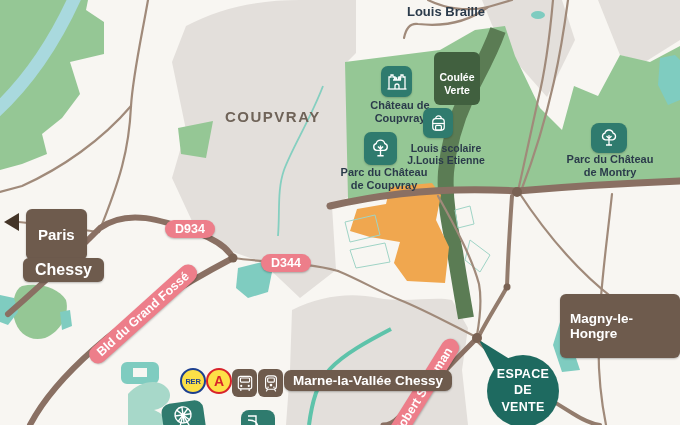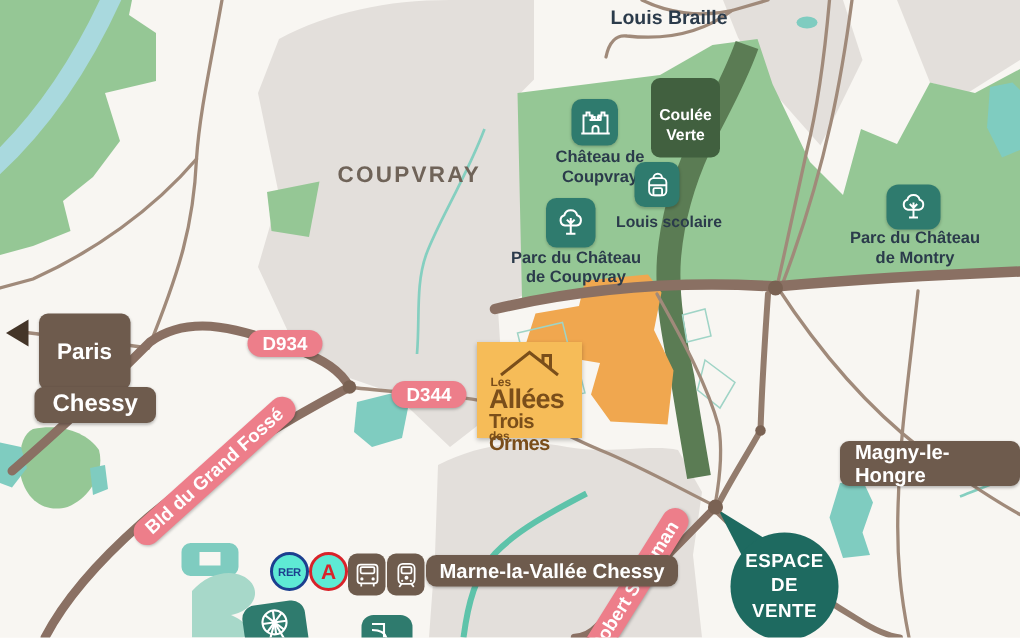--- a/index.html
+++ b/index.html
@@ -10,21 +10,21 @@
   .poi-label{color:#2b3b4b;font-size:11px;font-weight:bold;text-align:center;line-height:1.18;white-space:normal;}
   .badge-brown{position:absolute;background:#6e5b4d;color:#fff;font-weight:bold;border-radius:6px;
     display:flex;align-items:center;justify-content:center;box-shadow:0 1px 2px rgba(0,0,0,.25);}
   .badge-pink{position:absolute;background:#ed7e8a;color:#fff;font-weight:bold;border-radius:10px;
     padding:2px 10px;font-size:12.5px;box-shadow:0 1px 2px rgba(0,0,0,.25);}
   .badge-pink.rot{transform:translate(-50%,-50%) rotate(-42deg);}
   .icon-tile{position:absolute;background:#2f7b6e;border-radius:7px;display:flex;align-items:center;justify-content:center;
     box-shadow:0 1px 2px rgba(0,0,0,.2);}
   .coulee{position:absolute;background:#41603f;color:#fff;border-radius:6px;text-align:center;
     font-size:10.5px;font-weight:bold;line-height:1.25;padding-top:19px;}
-  .circle-logo{position:absolute;background:#5eead4;border-radius:50%;display:flex;align-items:center;justify-content:center;
+  .circle-logo{position:absolute;background:#fde047;border-radius:50%;display:flex;align-items:center;justify-content:center;
     font-weight:bold;box-sizing:border-box;}
   .proj{position:absolute;left:318px;top:228px;width:70px;height:64px;background:#f6bc58;
     box-shadow:0 1px 3px rgba(0,0,0,.25);color:#7a4e1a;}
   .proj .t1{position:absolute;left:9px;top:22px;font-size:8px;font-weight:bold;}
   .proj .t2{position:absolute;left:8px;top:28px;font-size:18px;font-weight:bold;letter-spacing:-.5px;}
   .proj .t2s{font-size:8px;font-weight:bold;letter-spacing:0;}
   .proj .t3{position:absolute;left:8px;top:45px;font-size:13.5px;font-weight:bold;letter-spacing:-.5px;}
   .espace-text{position:absolute;left:483px;top:366px;width:80px;color:#fff;font-size:12.5px;font-weight:bold;
     text-align:center;line-height:1.3;letter-spacing:.3px;}
 </style>
@@ -152,20 +152,21 @@
   <div class="icon-tile" style="left:423px;top:108px;width:30px;height:30px;">
     <svg width="23" height="23" viewBox="0 0 24 24" stroke="#fff" stroke-width="1.3" fill="none">
       <rect x="6" y="7" width="12" height="12" rx="3"></rect>
       <path d="M9,7 a3,3 0 0 1 6,0"></path>
       <path d="M6,12 h12"></path>
       <rect x="9" y="14" width="6" height="5" rx="1"></rect>
     </svg>
   </div>
   <div class="lbl poi-label" style="left:398px;top:142px;width:96px;font-size:10.5px;">
     <div>Louis scolaire</div>
+    <div>J.Louis Etienne</div>
   </div>
 
   <div class="icon-tile" style="left:364px;top:132px;width:33px;height:33px;">
     <svg width="25" height="25" viewBox="0 0 24 24" stroke="#fff" stroke-width="1.3" fill="none">
       <path d="M12,4 a4.2,4.2 0 0 1 4.1,3.2 a3.4,3.4 0 0 1 -0.4,6.6 h-7.4 a3.4,3.4 0 0 1 -0.4,-6.6 A4.2,4.2 0 0 1 12,4 z"></path>
       <path d="M12,9 v10 M12,12.5 l-2.5,-2.5 M12,12.5 l2.5,-2.5 M9,19 h6"></path>
     </svg>
   </div>
   <div class="lbl poi-label" style="left:336px;top:166px;width:96px;">
     <div>Parc du Château</div>
@@ -179,35 +180,27 @@
     </svg>
   </div>
   <div class="lbl poi-label" style="left:562px;top:153px;width:96px;">
     <div>Parc du Château</div>
     <div>de Montry</div>
   </div>
 
   <div style="position:absolute;left:4px;top:213px;width:0;height:0;border-top:9px solid transparent;border-bottom:9px solid transparent;border-right:15px solid #443528;"></div>
   <div class="badge-brown" style="left:26px;top:209px;padding:17px 12px;font-size:15px;">Paris</div>
   <div class="badge-brown" style="left:23px;top:258px;padding:3px 12px;font-size:16px;">Chessy</div>
-  <div class="badge-brown" style="left:560px;top:294px;padding:0 10px;font-size:13.5px;">Magny-le-Hongre</div>
+  <div class="badge-brown" style="left:560px;top:294px;padding:17px 10px;font-size:13.5px;">Magny-le-Hongre</div>
 
   <div class="badge-pink" style="left:165px;top:220px;">D934</div>
   <div class="badge-pink" style="left:261px;top:254px;">D344</div>
   <div class="badge-pink rot" style="left:143px;top:314px;">Bld du Grand Fossé</div>
   <div class="badge-pink rot" style="left:423px;top:391px;transform:translate(-50%,-50%) rotate(-58deg);">Robert Schuman</div>
 
-  <div class="proj">
-    <svg width="54" height="22" viewBox="0 0 54 22" style="position:absolute;left:8px;top:2px;" stroke="#7a4e1a" stroke-width="2" fill="none">
-      <path d="M8,20 L27,5 L36,12 M36,12 V7 h5 v9 M36,12 l10,8"></path>
-    </svg>
-    <div class="t1">Les</div>
-    <div class="t2"><span>Allées</span> <span class="t2s">des</span></div>
-    <div class="t3">Trois Ormes</div>
-  </div>
 
   <div class="circle-logo" style="left:180px;top:368px;width:26px;height:26px;border:2.5px solid #1c3f8f;color:#1c3f8f;font-size:7.5px;letter-spacing:-.2px;">RER</div>
   <div class="circle-logo" style="left:206px;top:368px;width:26px;height:26px;border:2.5px solid #d8232a;color:#d8232a;font-size:14px;">A</div>
   <div style="position:absolute;left:232px;top:369px;width:25px;height:28px;background:#6e5b4d;border-radius:6px;display:flex;align-items:center;justify-content:center;">
     <svg width="20" height="22" viewBox="0 0 24 24">
       <g stroke="#fff" stroke-width="1.4" fill="none">
         <rect x="4" y="4" width="16" height="15" rx="2.5"></rect>
         <rect x="6.5" y="6" width="11" height="5" rx="1"></rect>
         <path d="M7,19 v2.5 M17,19 v2.5"></path>
       </g>

